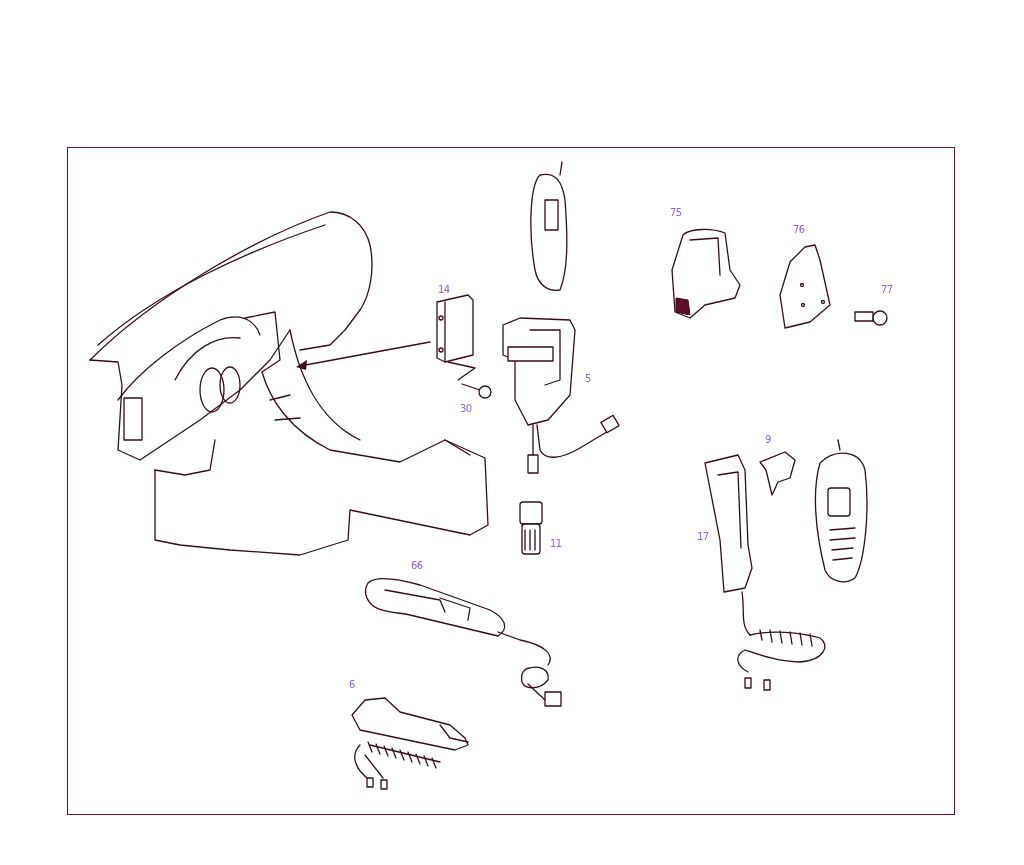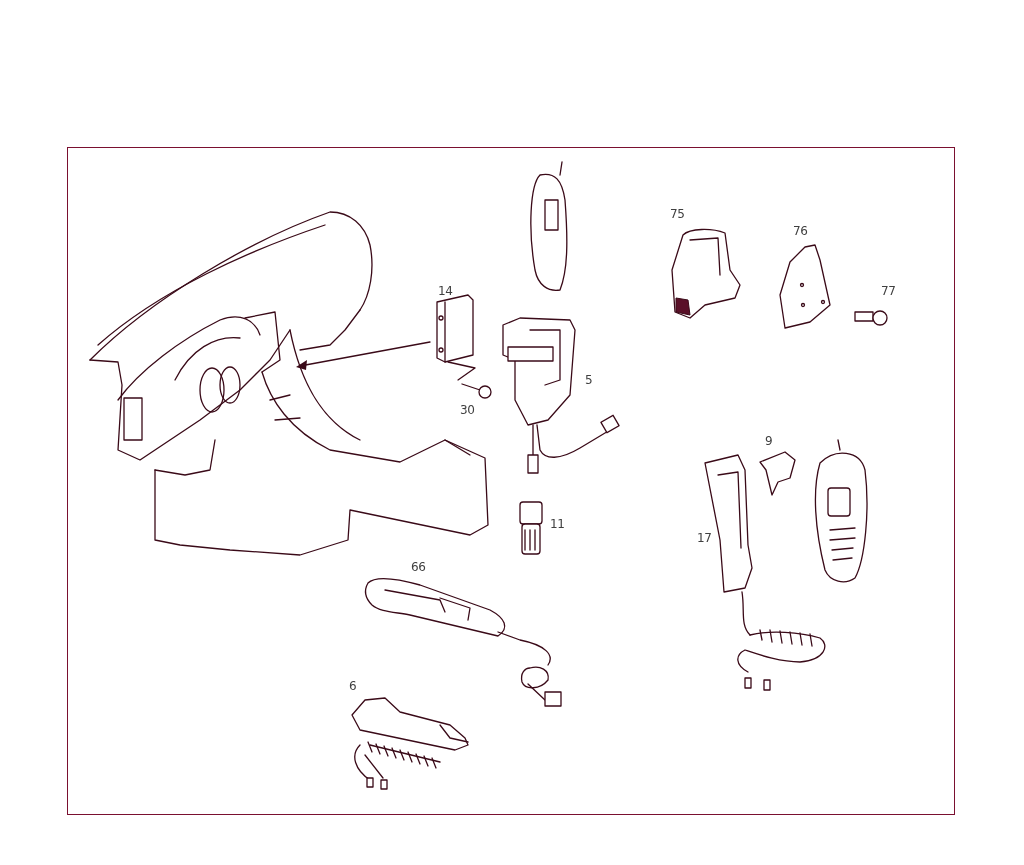--- a/index.html
+++ b/index.html
@@ -1,19 +1,19 @@
 <!DOCTYPE html>
 <html><head>
 <meta charset="utf-8">
 <style>
   html,body{margin:0;padding:0;background:#ffffff;}
   body{width:1024px;height:865px;position:relative;overflow:hidden;font-family:"DejaVu Sans Condensed","DejaVu Sans",sans-serif;}
   #frame{position:absolute;left:67px;top:147px;width:888px;height:668px;border:1.5px solid #7a1030;box-sizing:border-box;}
   svg.drawing{position:absolute;left:0;top:0;width:1024px;height:865px;}
-  .lbl{position:absolute;font-size:12px;color:#404040;line-height:1;font-family:"DejaVu Sans",sans-serif;letter-spacing:-0.5px;}
+  .lbl{position:absolute;font-size:10px;color:#8b5cf6;line-height:1;font-family:"DejaVu Sans",sans-serif;letter-spacing:-0.5px;}
   .ln{fill:none;stroke:#3a0a18;stroke-width:1.3;stroke-linejoin:round;stroke-linecap:round;}
   .fill{fill:#fff;stroke:#3a0a18;stroke-width:1.3;stroke-linejoin:round;}
   .dark{fill:#5a1028;stroke:#3a0a18;stroke-width:1;}
 </style>
 </head>
 <body>
 
 <div id="frame"></div>
 
 <svg class="drawing" viewBox="0 0 1024 865">
@@ -129,20 +129,20 @@
     <path class="ln" d="M368,742 L372,752 M376,744 L380,754 M384,746 L388,756 M392,748 L396,758 M400,750 L404,760 M408,752 L412,762 M416,754 L420,764 M424,756 L428,766 M432,758 L436,768"></path>
     <path class="ln" d="M360,745 C350,755 355,770 370,780 M365,755 L383,778"></path>
     <rect class="fill" x="367" y="778" width="6" height="9"></rect>
     <rect class="fill" x="381" y="780" width="6" height="9"></rect>
   </g>
 </svg>
 
 <div class="lbl" style="left:438px;top:285px;">14</div>
 <div class="lbl" style="left:460px;top:404px;">30</div>
 <div class="lbl" style="left:585px;top:374px;">5</div>
-<div class="lbl" style="left:550px;top:518px;">11</div>
+<div class="lbl" style="left:550px;top:539px;">11</div>
 <div class="lbl" style="left:670px;top:208px;">75</div>
 <div class="lbl" style="left:793px;top:225px;">76</div>
 <div class="lbl" style="left:881px;top:285px;">77</div>
 <div class="lbl" style="left:765px;top:435px;">9</div>
 <div class="lbl" style="left:697px;top:532px;">17</div>
 <div class="lbl" style="left:411px;top:561px;">66</div>
 <div class="lbl" style="left:349px;top:680px;">6</div>
 
 </body></html>

